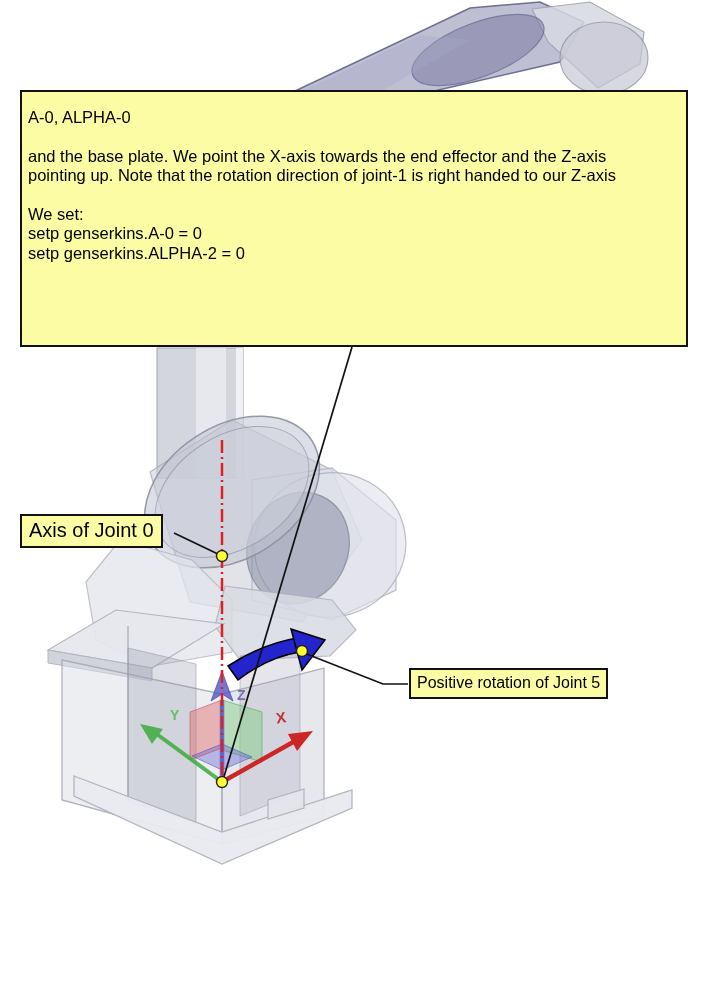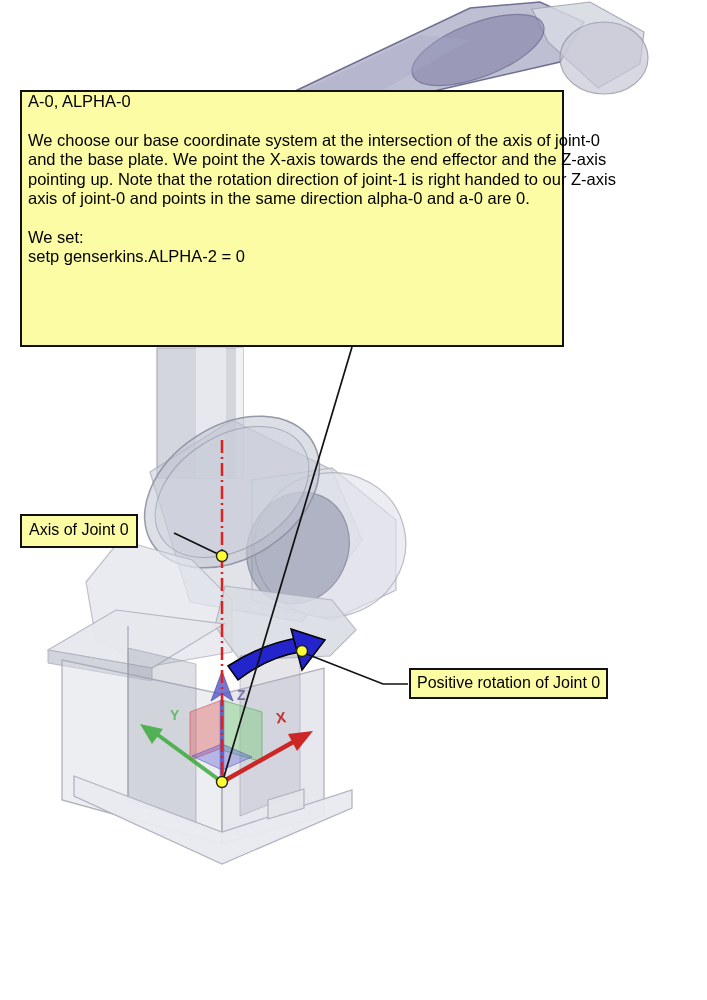--- a/index.html
+++ b/index.html
@@ -1,24 +1,24 @@
 <!DOCTYPE html>
 <html><head>
 <meta charset="utf-8">
 <style>
   html,body{margin:0;padding:0;background:#ffffff;}
   #page{position:relative;width:707px;height:1000px;background:#ffffff;overflow:hidden;
         font-family:"Liberation Sans",sans-serif;color:#000;}
   #scene{position:absolute;left:0;top:0;}
   .callout{position:absolute;background:#FCFCA4;border:2px solid #111;color:#000;}
-  #note-box{left:20px;top:90px;width:544px;height:257px;box-sizing:border-box;
-            padding:0 6px;font-size:16.5px;line-height:19.5px;}
+  #note-box{left:20px;top:90px;width:668px;height:257px;box-sizing:border-box;
+            padding:16px 6px;font-size:16.5px;line-height:19.5px;}
   #note-box .ln{white-space:nowrap;}
   .spacer{height:19px;}
-  #axis-label{left:20px;top:514px;font-size:16px;line-height:24px;padding:2px 7px 4px 7px;white-space:nowrap;}
+  #axis-label{left:20px;top:514px;font-size:20px;line-height:24px;padding:2px 7px 4px 7px;white-space:nowrap;}
   #rot-label{left:409px;top:668px;font-size:16px;line-height:20px;padding:3px 6px 4px 6px;white-space:nowrap;}
   svg text{font-family:"Liberation Sans",sans-serif;}
 </style>
 </head>
 <body>
 
 <div id="page">
 
   <svg id="scene" width="707" height="1000" viewBox="0 0 707 1000">
 
@@ -100,26 +100,25 @@
     <g fill="#FFFF33" stroke="#222" stroke-width="1.4">
       <circle cx="222" cy="556" r="5.5"></circle>
       <circle cx="302" cy="651" r="5.5"></circle>
       <circle cx="222" cy="782" r="5.5"></circle>
     </g>
   </svg>
 
   <div id="note-box" class="callout">
     <div class="ln">A-0, ALPHA-0</div>
     <div class="spacer"></div>
-    <div class="ln">We choose our base coordinate system at the intersection of the axis of joint-0</div>
     <div class="ln">and the base plate. We point the X-axis towards the end effector and the Z-axis</div>
     <div class="ln">pointing up. Note that the rotation direction of joint-1 is right handed to our Z-axis</div>
-    <div class="ln">axis of joint-0 and points in the same direction alpha-0 and a-0 are 0.</div>
     <div class="spacer"></div>
     <div class="ln">We set:</div>
+    <div class="ln">setp genserkins.A-0 = 0</div>
     <div class="ln">setp genserkins.ALPHA-2 = 0</div>
   </div>
 
   <div id="axis-label" class="callout">Axis of Joint 0</div>
 
-  <div id="rot-label" class="callout">Positive rotation of Joint 0</div>
+  <div id="rot-label" class="callout">Positive rotation of Joint 5</div>
 
 </div>
 
 </body></html>

